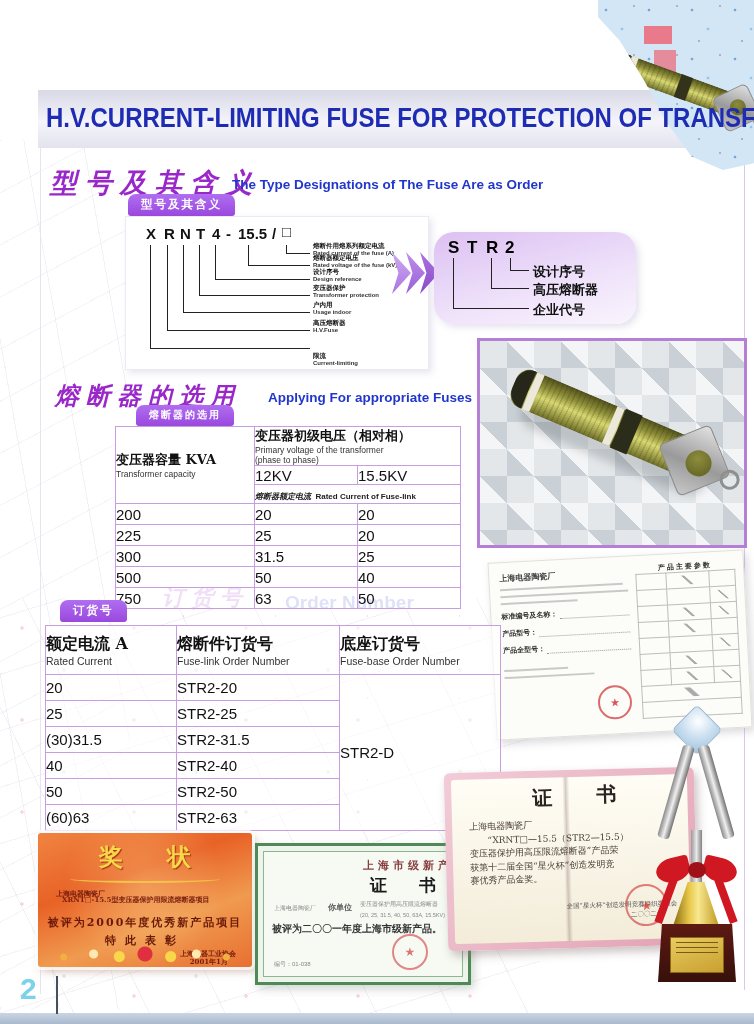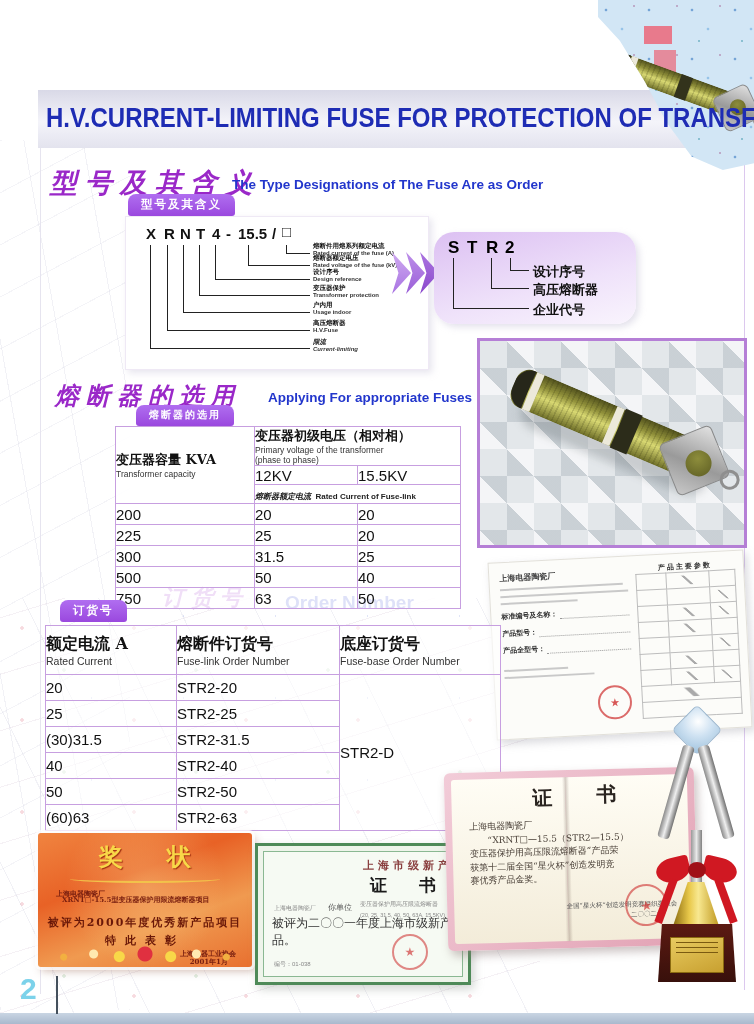--- a/index.html
+++ b/index.html
@@ -226,21 +226,21 @@
       <div class="blabel-en">Transformer protection</div>
     </div>
     <div class="abs" style="left:187px;top:85px;">
       <div class="blabel-zh">户内用</div>
       <div class="blabel-en">Usage indoor</div>
     </div>
     <div class="abs" style="left:187px;top:103px;">
       <div class="blabel-zh">高压熔断器</div>
       <div class="blabel-en">H.V.Fuse</div>
     </div>
-    <div class="abs" style="left:187px;top:122px;font-style:italic;">
+    <div class="abs" style="left:187px;top:136px;">
       <div class="blabel-zh">限流</div>
       <div class="blabel-en">Current-limiting</div>
     </div>
   </div>
 
   <div class="abs chev" style="left:392px;top:252px;"></div>
   <div class="abs chev" style="left:406px;top:252px;background:linear-gradient(180deg,#bd8fe9,#9a5fd8);"></div>
   <div class="abs chev" style="left:420px;top:252px;background:linear-gradient(180deg,#ab74e0,#8a48cc);"></div>
 
   <div class="abs str2box" style="left:434px;top:232px;width:202px;height:92px;">
@@ -453,24 +453,24 @@
     <div class="award-md" style="position:absolute;left:0;top:100px;width:100%;text-align:center;letter-spacing:9px;">特此表彰</div>
     <div class="award-sm" style="position:absolute;right:16px;top:116px;">上海电器工业协会</div>
     <div class="award-sm" style="position:absolute;right:24px;top:124px;">2001年1月</div>
     <div class="award-flowers" style="position:absolute;left:0;bottom:0;width:100%;height:26px;"></div>
   </div>
 
   <div class="abs muni" style="left:255px;top:843px;width:210px;height:136px;z-index:4;">
     <div class="muni-h" style="position:absolute;left:0;top:12px;width:100%;text-align:right;">上海市级新产品</div>
     <div class="muni-t" style="position:absolute;left:0;top:28px;width:100%;text-align:center;margin-left:40px;">证 书</div>
     <div class="tiny" style="position:absolute;left:16px;top:58px;">上海电器陶瓷厂</div>
-    <div style="position:absolute;left:70px;top:56px;font-size:8px;color:#555;font-weight:normal;">你单位</div>
+    <div style="position:absolute;left:70px;top:56px;font-size:8px;color:#555;font-weight:bold;">你单位</div>
     <div class="tiny" style="position:absolute;left:102px;top:54px;width:96px;">变压器保护用高压限流熔断器</div>
     <div class="tiny" style="position:absolute;left:102px;top:66px;width:96px;font-size:5.5px;">(20, 25, 31.5, 40, 50, 63A, 15.5KV)</div>
-    <div style="position:absolute;left:14px;top:69px;width:182px;font-size:12px;color:#333;font-weight:normal;font-family:'DejaVu Serif',serif;">被评为二〇〇一年度上海市级新产品。</div>
+    <div style="position:absolute;left:14px;top:76px;width:182px;font-size:10px;color:#333;font-weight:bold;font-family:'DejaVu Serif',serif;">被评为二〇〇一年度上海市级新产品。</div>
     <div class="tiny" style="position:absolute;left:16px;top:114px;">编号：01-038</div>
     <div class="abs stamp" style="right:40px;bottom:12px;width:32px;height:32px;font-size:12px;opacity:.8;">★</div>
   </div>
 
   <div class="abs book" style="left:446px;top:770px;width:250px;height:178px;z-index:5;">
     <div class="abs bpage" style="left:7px;top:7px;width:114px;height:164px;border-radius:3px 0 0 3px;"></div>
     <div class="abs bpage" style="left:121px;top:7px;width:122px;height:164px;border-radius:0 3px 3px 0;"></div>
     <div class="abs" style="left:118px;top:7px;width:7px;height:164px;background:linear-gradient(90deg,transparent,rgba(120,100,90,.3),transparent);"></div>
     <span class="abs booktitle" style="left:88px;top:14px;">证</span>
     <span class="abs booktitle" style="left:152px;top:12px;">书</span>

